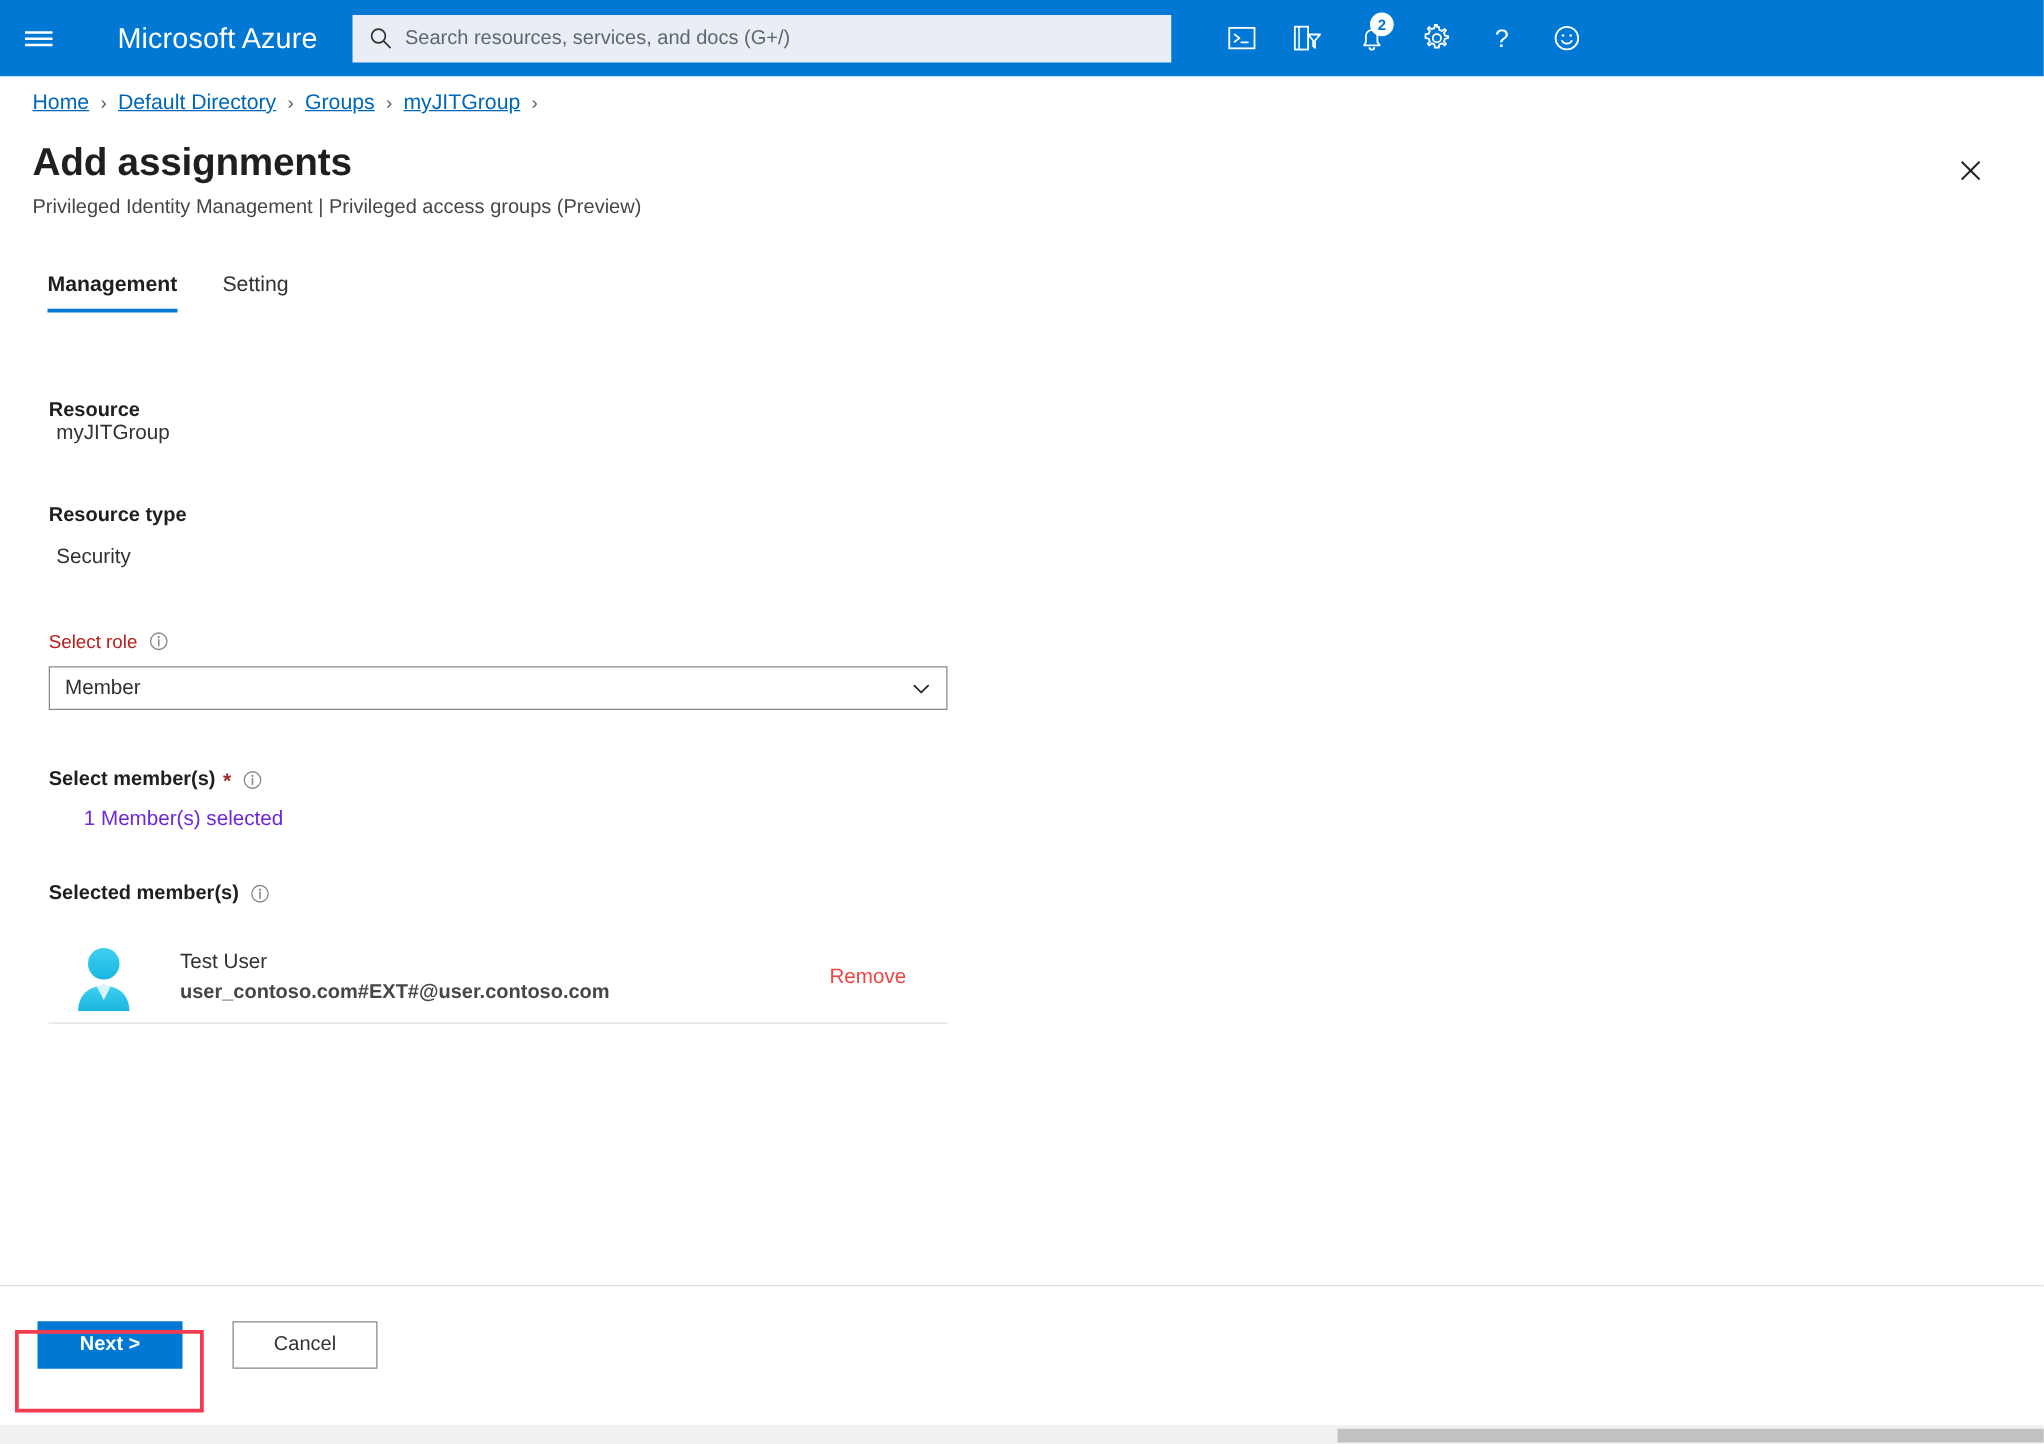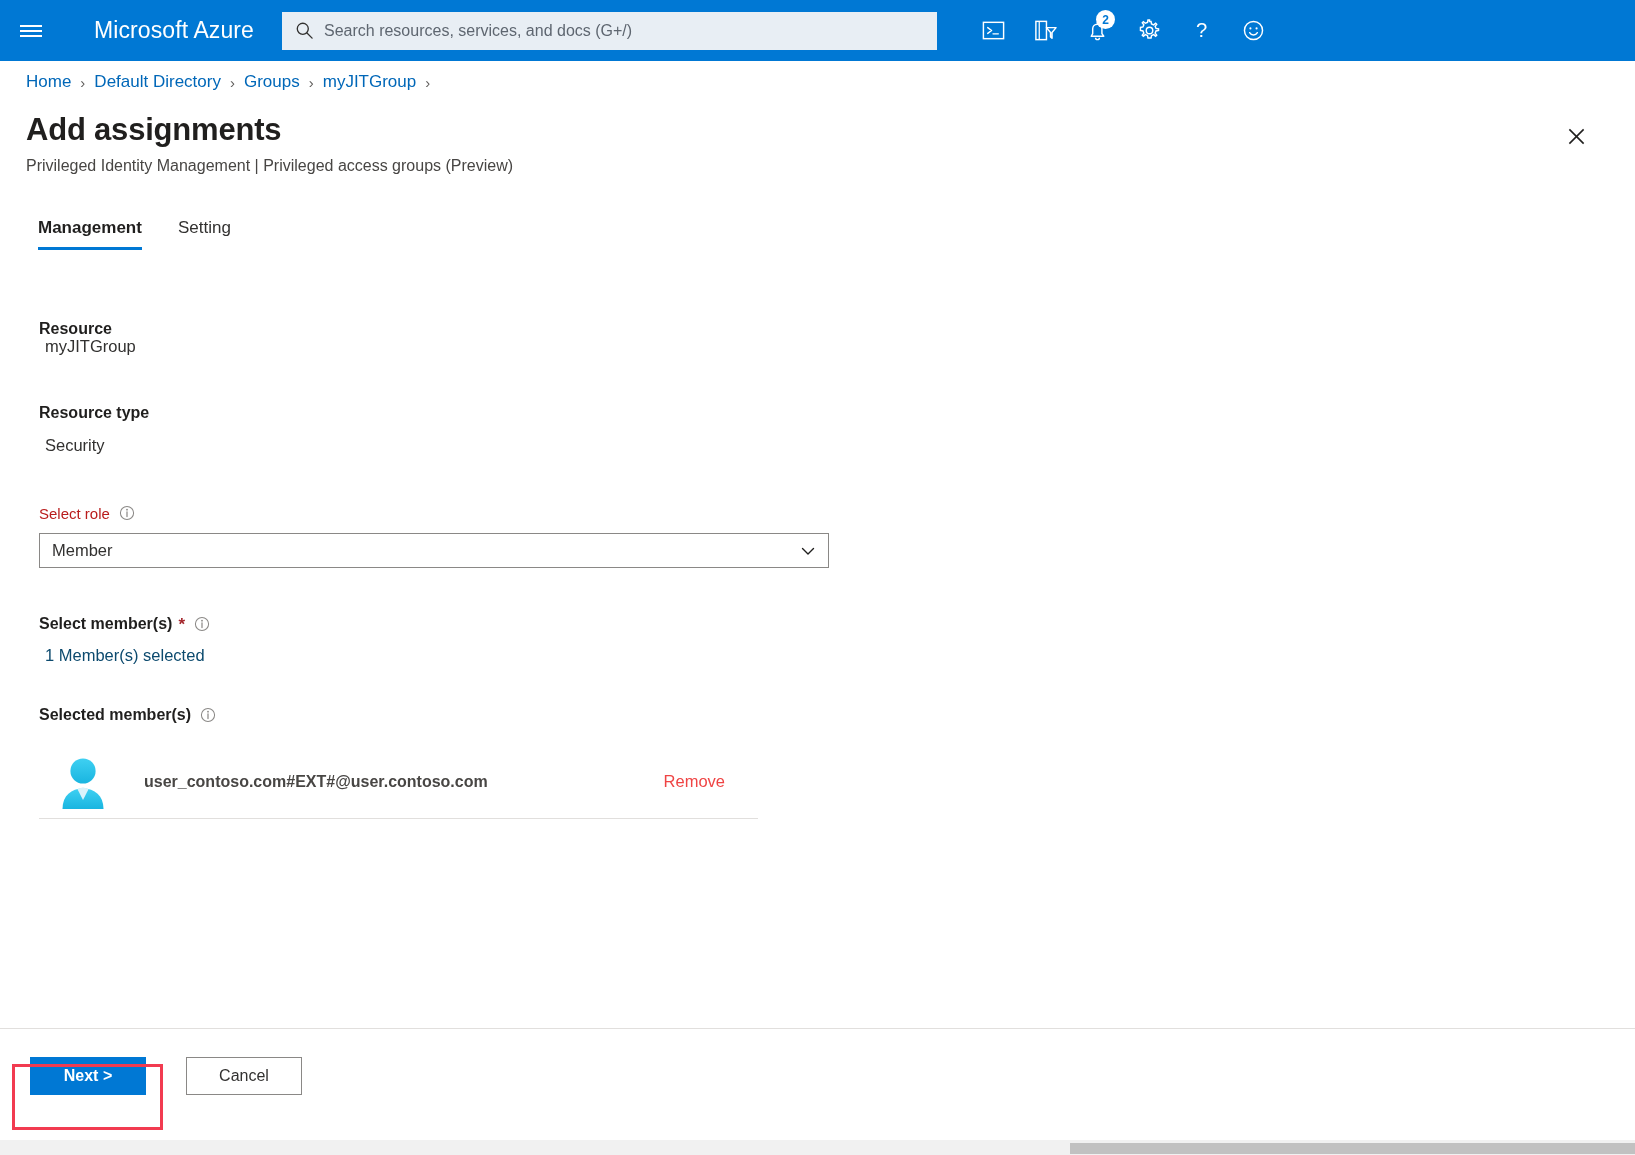--- a/index.html
+++ b/index.html
@@ -156,20 +156,21 @@
     top: 72px;
     left: 26px;
     display: flex;
     align-items: center;
     font-size: 17px;
   }
   .crumb-link {
     color: #0067b8;
     cursor: pointer;
     white-space: nowrap;
+    text-decoration: underline;
   }
   .crumb-sep {
     color: #605e5c;
     margin: 0 9px;
     font-size: 15px;
   }
 
   
   .page-title {
     position: absolute;
@@ -265,41 +266,42 @@
     align-items: center;
     justify-content: center;
     cursor: pointer;
     flex: 0 0 auto;
   }
 
   .role-select {
     position: absolute;
     left: 39px;
     top: 533px;
-    width: 790px;
+    width: 719px;
     height: 35px;
     border: 1px solid #8a8886;
     background: #ffffff;
     display: flex;
     align-items: center;
     padding: 0 10px 0 12px;
     cursor: pointer;
   }
   .role-select .sel-text {
     font-size: 16.5px;
     color: #323130;
     flex: 1;
   }
   .chev { width: 20px; height: 20px; display: flex; align-items: center; justify-content: center; }
 
   .link-text {
     position: absolute;
     font-size: 16.5px;
-    color: #0c4a6e;
-    cursor: pointer;
+    color: #6d28d9;
+    cursor: pointer;
+    margin-left: 22px;
   }
 
   
   .member-row {
     position: absolute;
     left: 39px;
     top: 745px;
     width: 719px;
     height: 74px;
     display: flex;
@@ -562,20 +564,21 @@
             <stop offset="0%" stop-color="#3fd0f2"></stop>
             <stop offset="100%" stop-color="#19b5e0"></stop>
           </linearGradient>
         </defs>
         <circle cx="27" cy="16" r="12.6" fill="url(#avgrad)"></circle>
         <path d="M6.5 54 C6.5 40.5 15.5 33.5 27 33.5 C38.5 33.5 47.5 40.5 47.5 54 Z" fill="url(#avgrad)"></path>
         <path d="M21.5 34.3 L27 45 L32.5 34.3 L27 32.2 Z" fill="#d9f3fb"></path>
       </svg>
     </span>
     <span class="member-info">
+      <span class="member-name" style="display:block;">Test User</span>
       <span class="member-email" style="display:block;font-weight:bold;">user_contoso.com#EXT#@user.contoso.com</span>
     </span>
     <span class="member-remove">Remove</span>
   </div>
 </div>
 
 <div class="footer-divider"></div>
 <div class="footer">
   <button class="btn-primary">Next &gt;</button>
   <button class="btn-secondary">Cancel</button>

